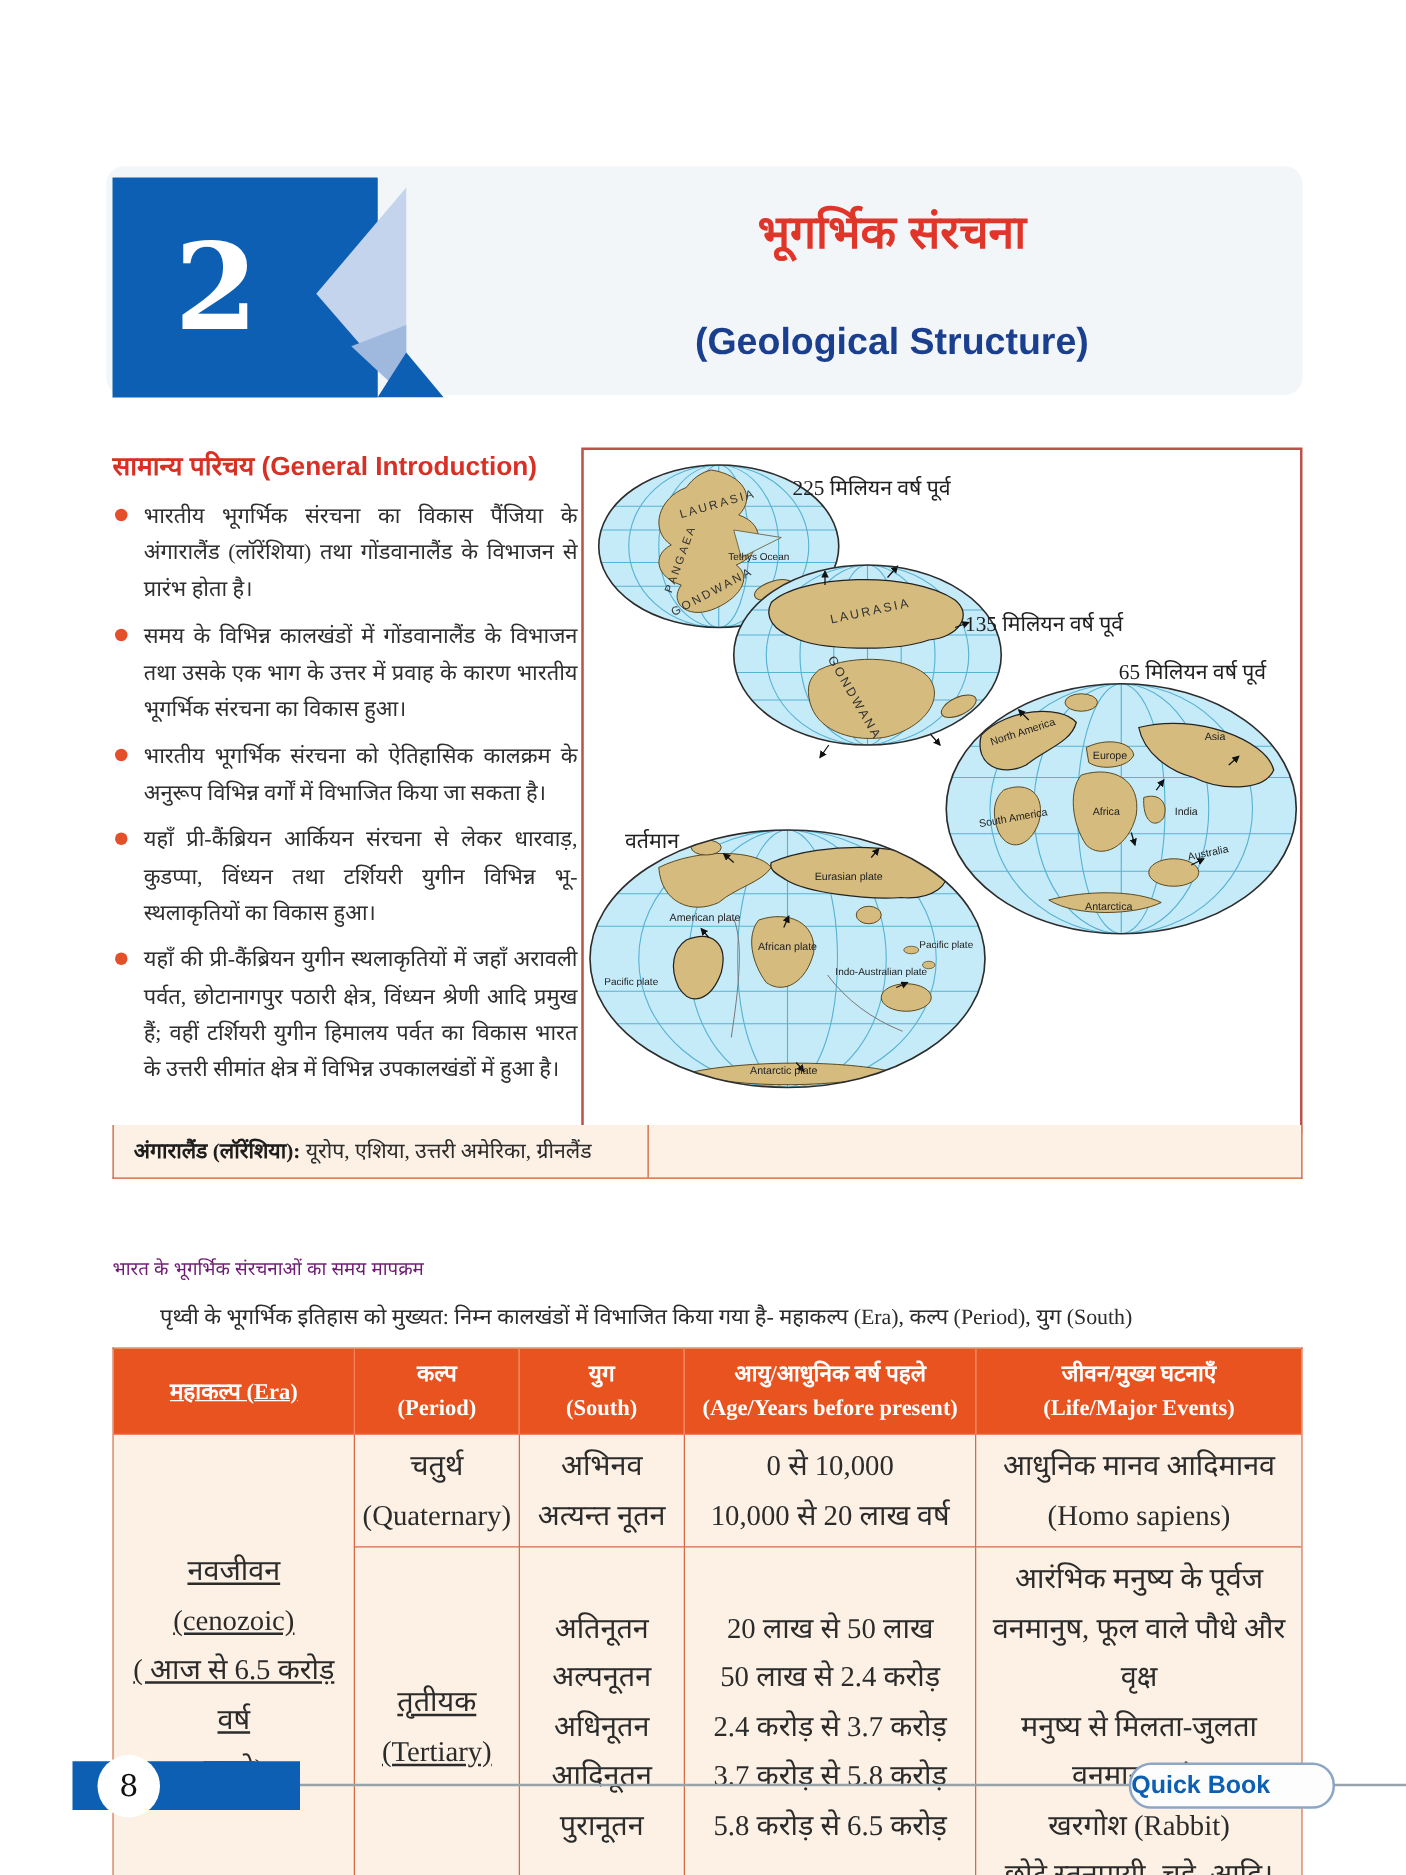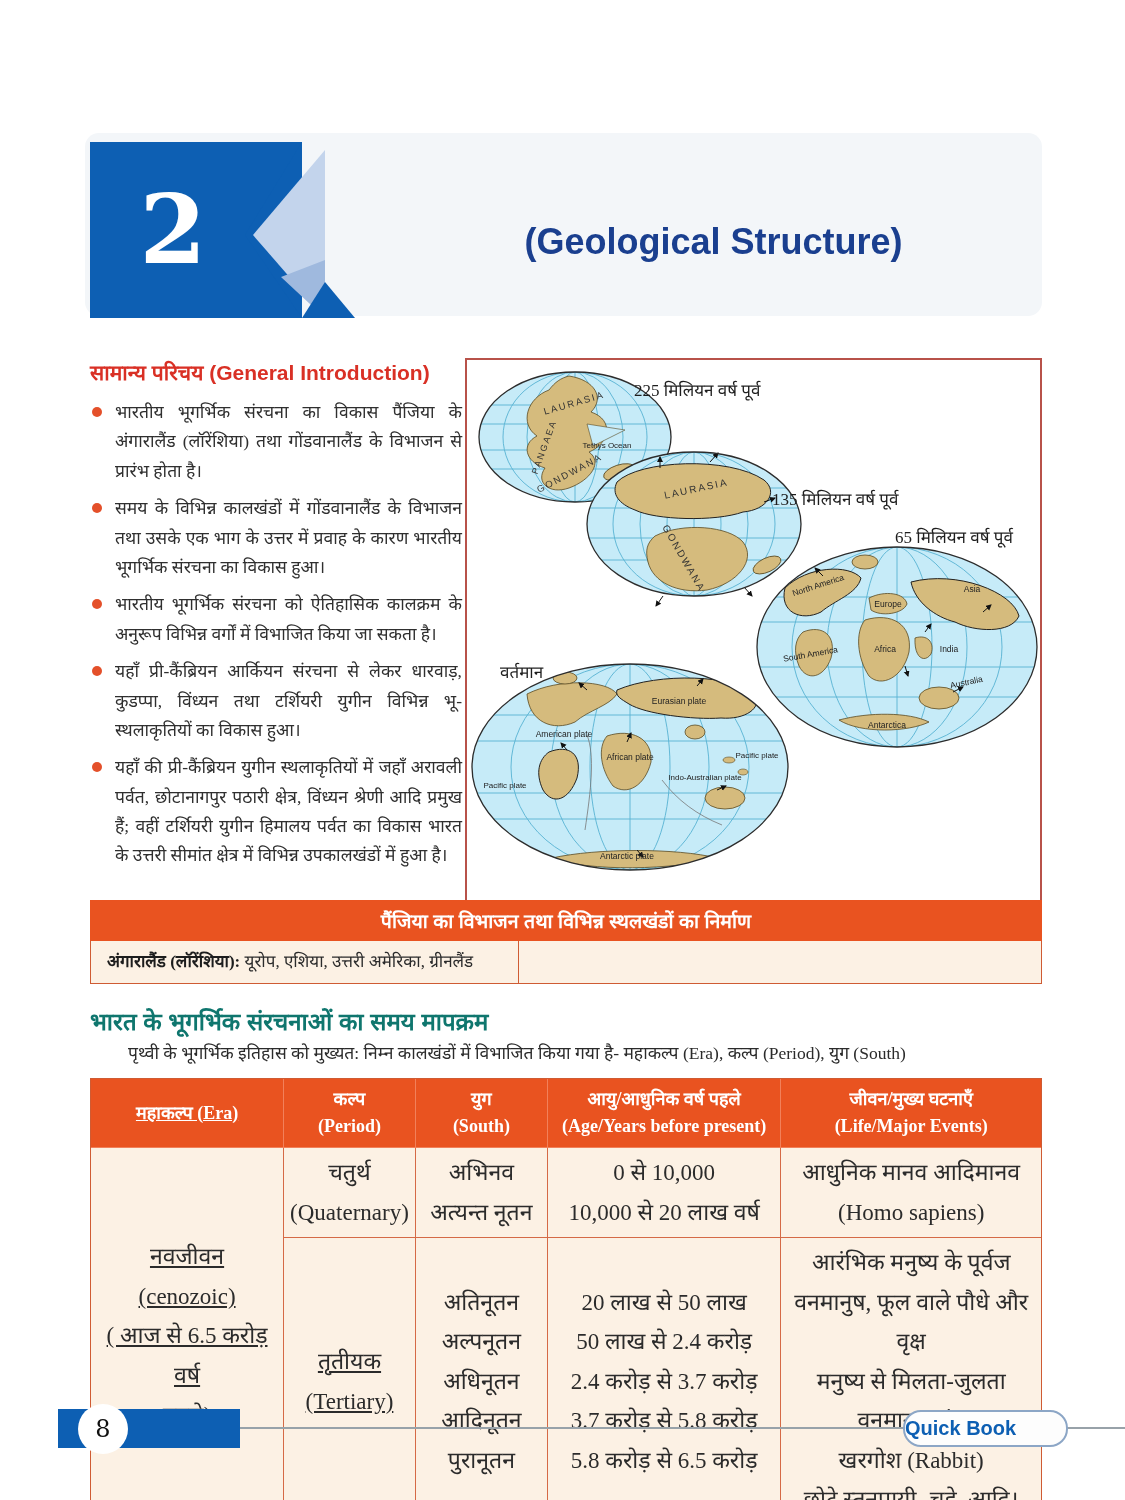--- a/index.html
+++ b/index.html
@@ -10,21 +10,21 @@
   .hdr-panel { position:absolute; left:85px; top:133px; width:957px; height:183px;
     background:#f3f6f9; border-radius:14px; }
   .chap-box { position:absolute; left:5px; top:9px; width:212px; height:176px;
     background:#0d5fb3; display:flex; align-items:center; justify-content:center; }
   .chap-num { color:#ffffff; font-family:"DejaVu Serif", serif; font-weight:bold;
     font-size:96px; line-height:1; padding-right:46px; }
   .chap-arrow { position:absolute; left:160px; top:9px; }
   .hdr-titles { position:absolute; left:300px; top:0; width:657px; height:183px;
     display:flex; flex-direction:column; align-items:center; justify-content:center; gap:14px; }
   .hdr-title-hi { color:#e0362a; font-size:37px; font-weight:bold; font-family:"Liberation Sans", sans-serif; }
-  .hdr-title-en { color:#1a3f8f; font-size:36px; font-weight:bold; font-family:"Liberation Sans", sans-serif;margin-top:34px; }
+  .hdr-title-en { color:#1a3f8f; font-size:30px; font-weight:bold; font-family:"Liberation Sans", sans-serif;margin-top:34px; }
 
   
   .intro { position:absolute; left:90px; top:358px; width:372px; }
   .intro-h { color:#d93025; font-size:21px; font-weight:bold;
     font-family:"Liberation Sans", sans-serif; margin-bottom:12px; }
   .intro ul { list-style:none; }
   .intro li { position:relative; padding-left:25px; margin-bottom:8px;
     font-size:17.5px; line-height:1.68; color:#2f2f2f; text-align:justify; }
   .intro li::before { content:""; position:absolute; left:2px; top:9px; width:10px; height:10px;
     border-radius:50%; background:#e4502a; }
@@ -38,22 +38,22 @@
   .ptable { position:absolute; left:90px; top:900px; width:952px; }
   .ptable-h { background:#e95320; color:#ffffff; text-align:center; font-weight:bold;
     font-size:19.5px; padding:7px 4px; font-family:"Liberation Sans", sans-serif; }
   .ptable-body { display:flex; background:#fcf1e4; border:1.6px solid #cf5b33; border-top:none; }
   .pcell { padding:7px 16px; font-size:17px; line-height:1.62; color:#2b2b2b; }
   .pcell b { color:#1d1d1d; }
   .pcell-left { width:45%; border-right:1.6px solid #cf5b33; }
   .pcell-right { flex:1; }
 
   
-  .tl-head { position:absolute; left:90px; top:1004px; color:#0f766e; font-size:24px;
-    font-weight:bold; font-family:"Liberation Sans", sans-serif; }
+  .tl-head { position:absolute; left:90px; top:1004px; color:#701a75; font-size:15px;
+    font-weight:normal; font-family:"Liberation Sans", sans-serif; }
   .tl-intro { position:absolute; left:90px; top:1040px; width:952px; font-size:17.5px;
     color:#2b2b2b; text-indent:38px; }
 
   
   .era-wrap { position:absolute; left:90px; top:1078px; width:952px;
     border:1.6px solid #cf5b33; border-bottom:1.6px dotted #9a9a9a; }
   table.era { width:100%; border-collapse:collapse; background:#fcf1e4; }
   table.era th { background:#e95320; color:#ffffff; font-size:18px; font-weight:bold;
     text-align:center; vertical-align:middle; padding:7px 4px; height:68px;
     border:1px solid #f2805a; white-space:pre-line; line-height:1.5; }
@@ -89,20 +89,21 @@
     <div class="chap-box">
       <span class="chap-num">2</span>
     </div>
     <svg class="chap-arrow" width="125" height="176" viewBox="0 0 125 176">
       <polygon points="57,0 57,176 0,93" fill="#0d5fb3"></polygon>
       <polygon points="80,8 80,176 8,93" fill="#c3d4ec"></polygon>
       <polygon points="80,118 80,176 36,135" fill="#9fb9de"></polygon>
       <polygon points="57,176 110,176 80,140" fill="#0d5fb3"></polygon>
     </svg>
     <div class="hdr-titles">
+      <div class="hdr-title-hi">भूगर्भिक संरचना</div>
       <div class="hdr-title-en">(Geological Structure)</div>
     </div>
   </div>
 
   <div class="intro">
     <div class="intro-h">सामान्य परिचय (General Introduction)</div>
     <ul>
       <li>भारतीय भूगर्भिक संरचना का विकास पैंजिया के अंगारालैंड (लॉरेंशिया) तथा गोंडवानालैंड के विभाजन से प्रारंभ होता है।</li>
       <li>समय के विभिन्न कालखंडों में गोंडवानालैंड के विभाजन तथा उसके एक भाग के उत्तर में प्रवाह के कारण भारतीय भूगर्भिक संरचना का विकास हुआ।</li>
       <li>भारतीय भूगर्भिक संरचना को ऐतिहासिक कालक्रम के अनुरूप विभिन्न वर्गों में विभाजित किया जा सकता है।</li>
@@ -271,21 +272,20 @@
       </g>
     </svg>
 
     <div class="fig-caption" style="left:167px; top:18px;">225 मिलियन वर्ष पूर्व</div>
     <div class="fig-caption" style="left:305px; top:91px;margin-top:36px;">135 मिलियन वर्ष पूर्व</div>
     <div class="fig-caption" style="left:428px; top:165px;">65 मिलियन वर्ष पूर्व</div>
     <div class="fig-caption" style="left:33px; top:300px;">वर्तमान</div>
   </div>
 
   <div class="ptable">
-    <div class="ptable-h">पैंजिया का विभाजन तथा विभिन्न स्थलखंडों का निर्माण</div>
     <div class="ptable-body">
       <div class="pcell pcell-left"><b>अंगारालैंड (लॉरेंशिया):</b><span> यूरोप, एशिया, उत्तरी अमेरिका, ग्रीनलैंड</span></div>
     </div>
   </div>
 
   <div class="tl-head">भारत के भूगर्भिक संरचनाओं का समय मापक्रम</div>
   <div class="tl-intro">पृथ्वी के भूगर्भिक इतिहास को मुख्यत: निम्न कालखंडों में विभाजित किया गया है- महाकल्प (Era), कल्प (Period), युग (South)</div>
 
   <div class="era-wrap">
     <table class="era">

